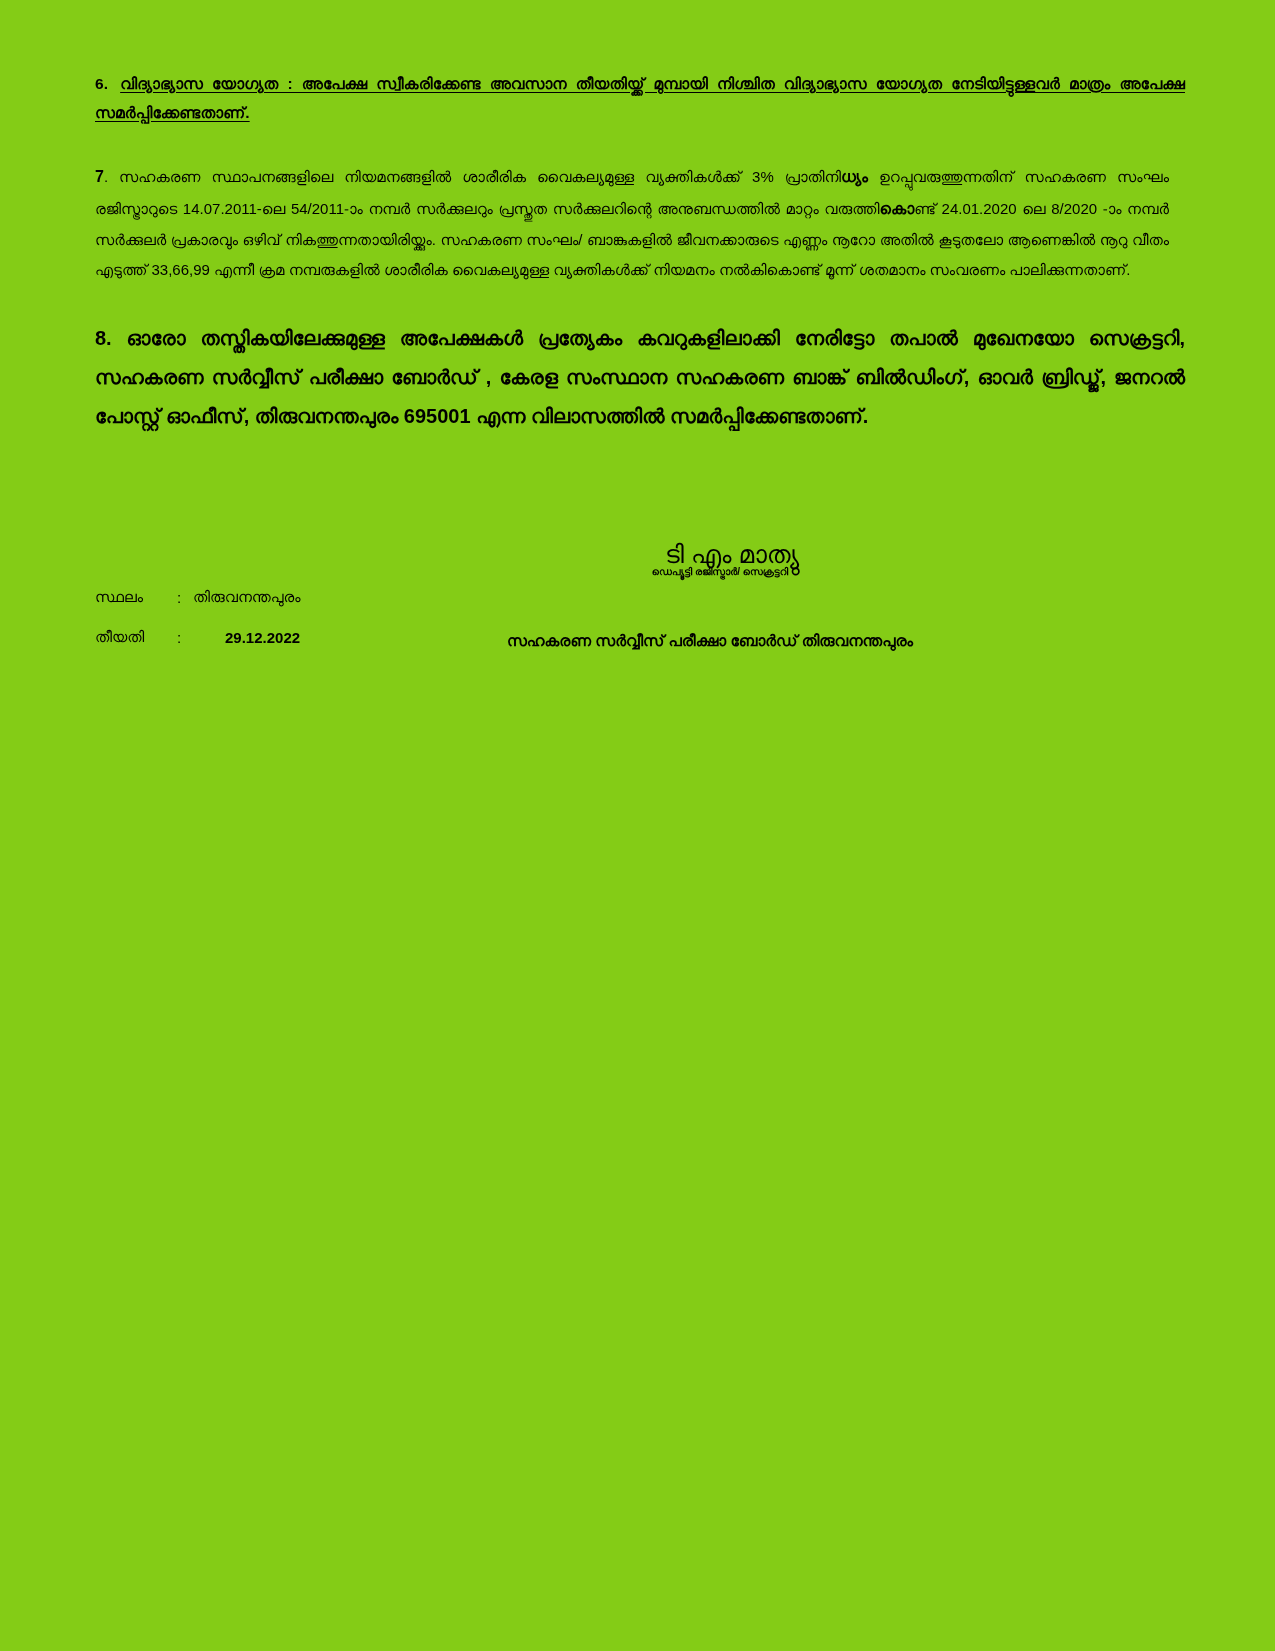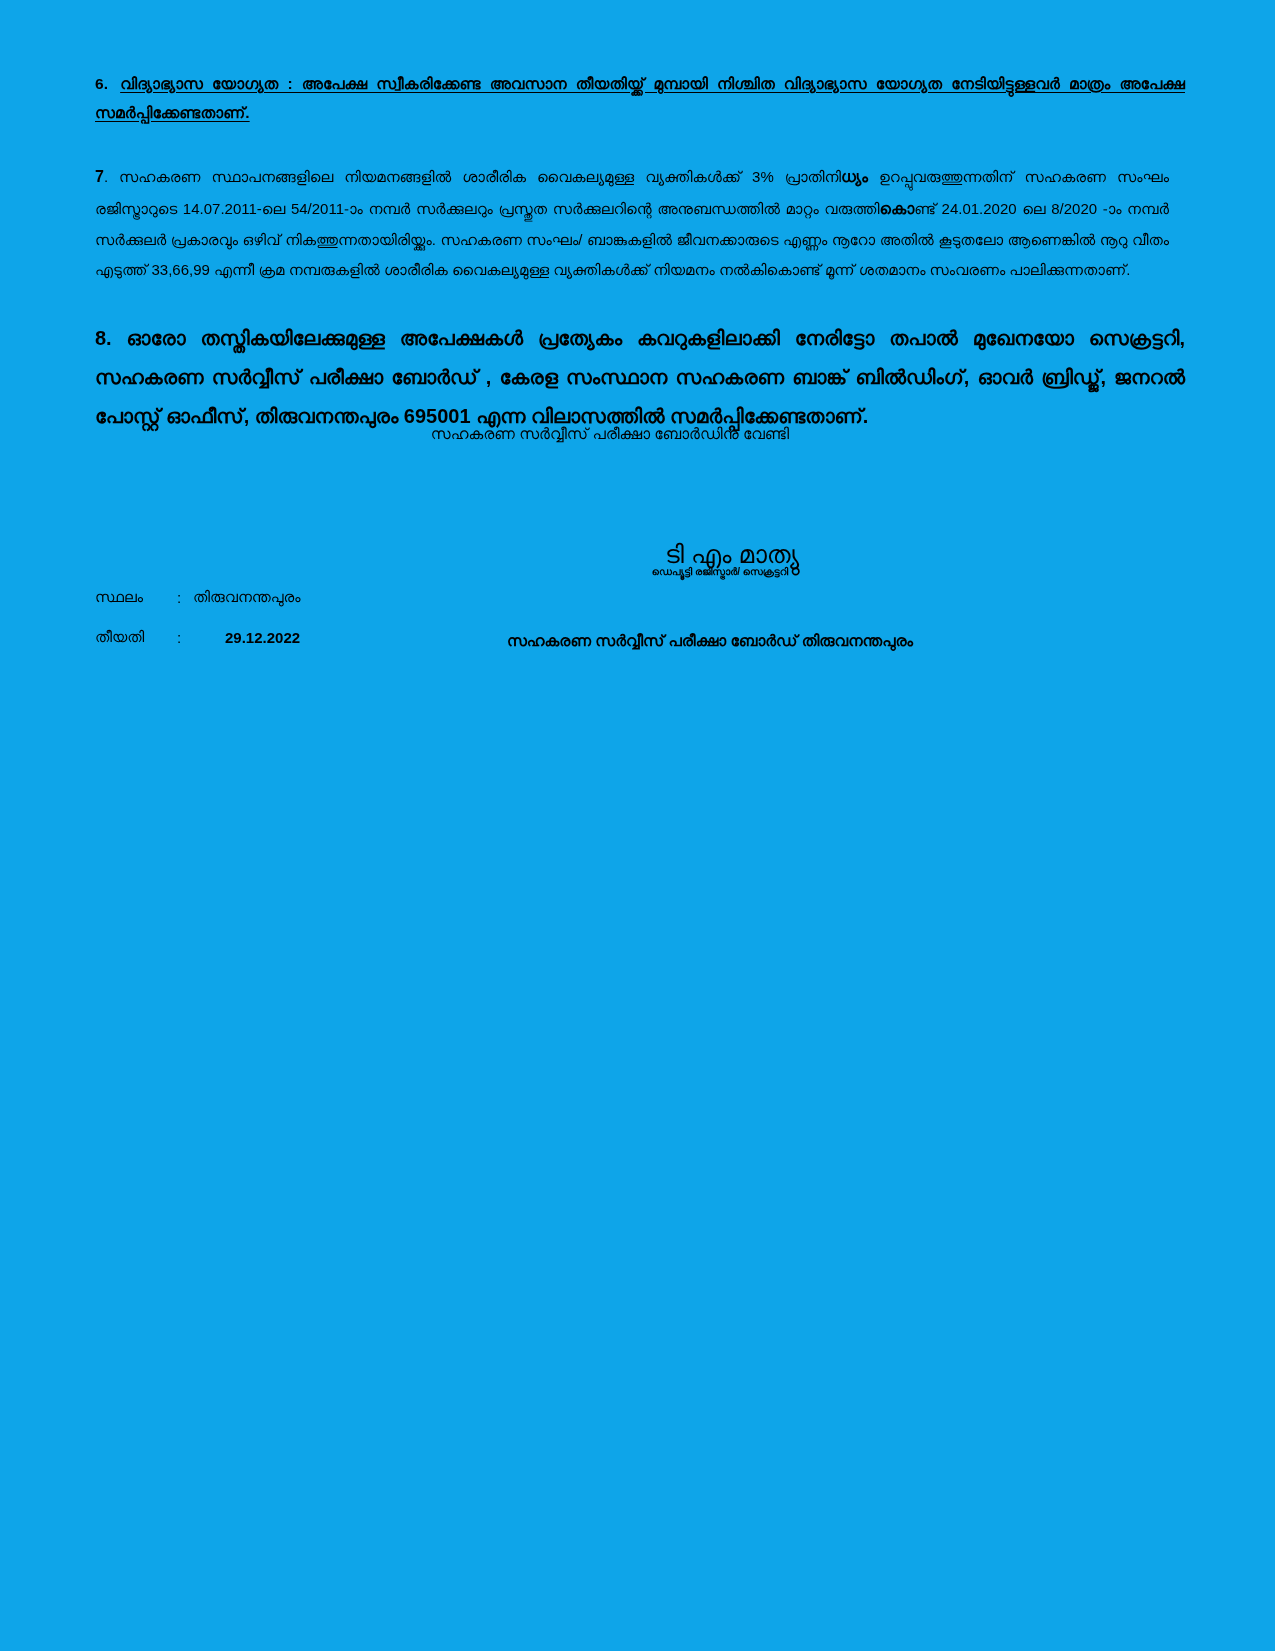--- a/index.html
+++ b/index.html
@@ -12,21 +12,21 @@
     height: 1651px;
     font-family: "Liberation Sans", sans-serif;
     color: #000000;
     position: relative;
     overflow: hidden;
   }
   .page {
     position: relative;
     width: 1275px;
     height: 1651px;
-    background: #0ea5e9;
+    background: #84cc16;
     box-sizing: border-box;
     padding: 0;
   }
   .content {
     position: absolute;
     left: 95px;
     top: 70px;
     width: 1090px;
   }
 
@@ -165,21 +165,20 @@
 <div class="page">
 
   <div class="content">
 
     <p class="para6"><span class="num">6.</span><span class="u">വിദ്യാഭ്യാസ യോഗ്യത : അപേക്ഷ സ്വീകരിക്കേണ്ട അവസാന തീയതിയ്ക്ക് മുമ്പായി   നിശ്ചിത വിദ്യാഭ്യാസ യോഗ്യത നേടിയിട്ടുള്ളവർ മാത്രം അപേക്ഷ സമർപ്പിക്കേണ്ടതാണ്.</span></p>
 
     <p class="para7"><span class="num">7</span><span>. സഹകരണ സ്ഥാപനങ്ങളിലെ നിയമനങ്ങളിൽ ശാരീരിക വൈകല്യമുള്ള വ്യക്തികൾക്ക് 3%   പ്രാതിനി</span><span class="heavy">ധ്യം</span><span> ഉറപ്പുവരുത്തുന്നതിന് സഹകരണ സംഘം രജിസ്ട്രാറുടെ 14.07.2011-ലെ 54/2011-ാം നമ്പർ സർക്കുലറും പ്രസ്തുത സർക്കുലറിന്റെ അനുബന്ധത്തിൽ മാറ്റം വരുത്തി</span><span class="heavy">കൊ</span><span>ണ്ട് 24.01.2020 ലെ 8/2020 -ാം നമ്പർ സർക്കുലർ പ്രകാരവും ഒഴിവ് നികത്തുന്നതായിരിയ്ക്കും. സഹകരണ സംഘം/ ബാങ്കുകളിൽ ജീവനക്കാരുടെ എണ്ണം നൂറോ അതിൽ കൂടുതലോ ആണെങ്കിൽ നൂറു വീതം എടുത്ത് 33,66,99 എന്നീ ക്രമ നമ്പരുകളിൽ ശാരീരിക വൈകല്യമുള്ള വ്യക്തികൾക്ക് നിയമനം നൽകികൊണ്ട് മൂന്ന് ശതമാനം സംവരണം പാലിക്കുന്നതാണ്.</span></p>
 
     <p class="para8"><span>8.</span><span> ഓരോ തസ്തികയിലേക്കുമുള്ള അപേക്ഷകൾ പ്രത്യേകം കവറുകളിലാക്കി  നേരിട്ടോ തപാൽ മുഖേനയോ സെക്രട്ടറി, സഹകരണ സർവ്വീസ് പരീക്ഷാ ബോർഡ് , കേരള സംസ്ഥാന സഹകരണ ബാങ്ക് ബിൽഡിംഗ്, ഓവർ ബ്രിഡ്ജ്, ജനറൽ പോസ്റ്റ് ഓഫീസ്, തിരുവനന്തപുരം 695001 എന്ന വിലാസത്തിൽ സമർപ്പിക്കേണ്ടതാണ്.</span></p>
 
-    <div class="forboard">സഹകരണ സർവ്വീസ് പരീക്ഷാ ബോർഡിനു വേണ്ടി</div>
 
     <div class="signer-name">ടി എം മാത്യു</div>
 
     <div class="designation">ഡെപ്യൂട്ടി രജിസ്ട്രാർ/ സെക്രട്ടറി</div>
 
     <div class="board-line">സഹകരണ സർവ്വീസ് പരീക്ഷാ ബോർഡ്  തിരുവനന്തപുരം</div>
 
     <div class="meta">
       <div class="meta-row">
         <span class="meta-label">സ്ഥലം</span>

